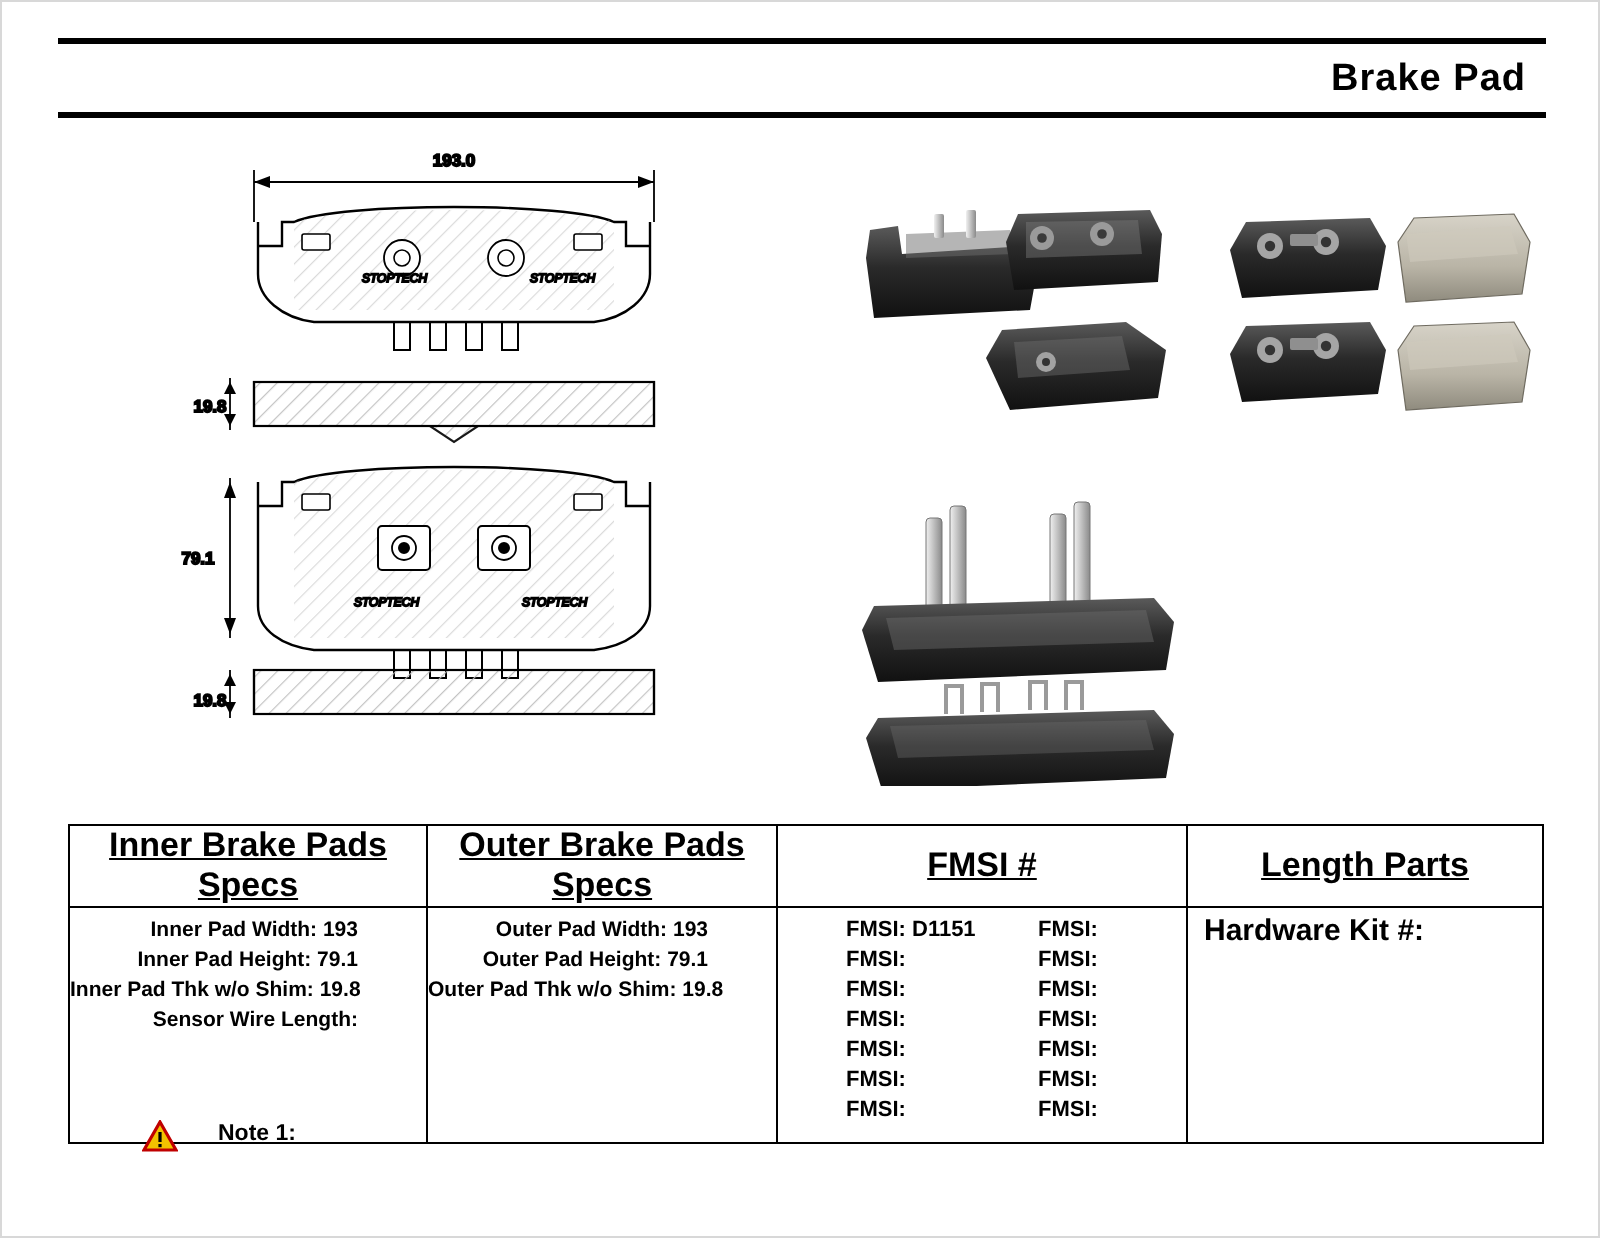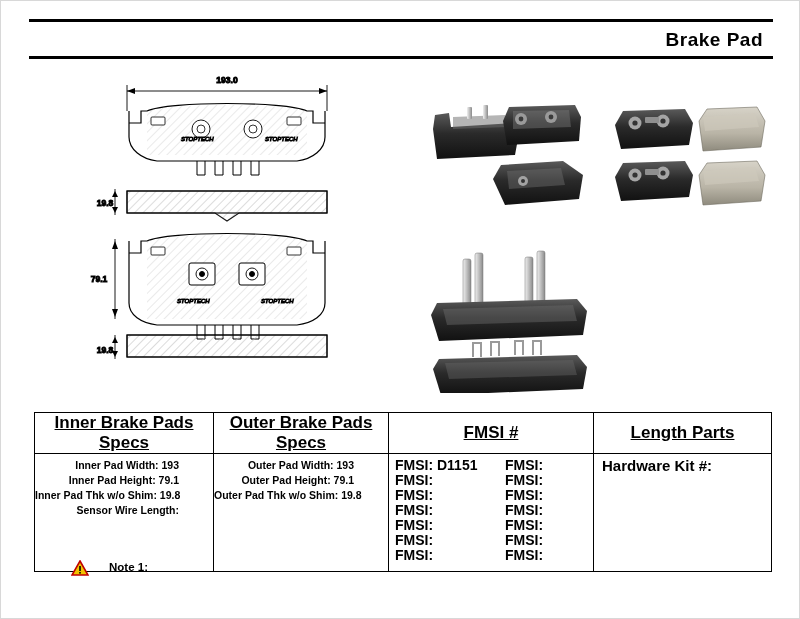--- a/index.html
+++ b/index.html
@@ -98,23 +98,24 @@
     font-size: 15px;
     font-weight: bold;
     line-height: 15px;
     text-align: left;
     padding-left: 8px;
     white-space: nowrap;
   }
   .fmsi-grid {
     display: grid;
     grid-template-columns: 1fr 1fr;
-    font-size: 14px;
+    font-size: 11px;
     font-weight: bold;
     line-height: 15px;
+    margin-left: 28px;
   }
   .fmsi-grid span { padding-left: 6px; white-space: nowrap; }
   .fmsi-grid .right { padding-left: 14px; }
 
   
   .notes {
     position: absolute;
     left: 70px;
     top: 556px;
     width: 300px;

